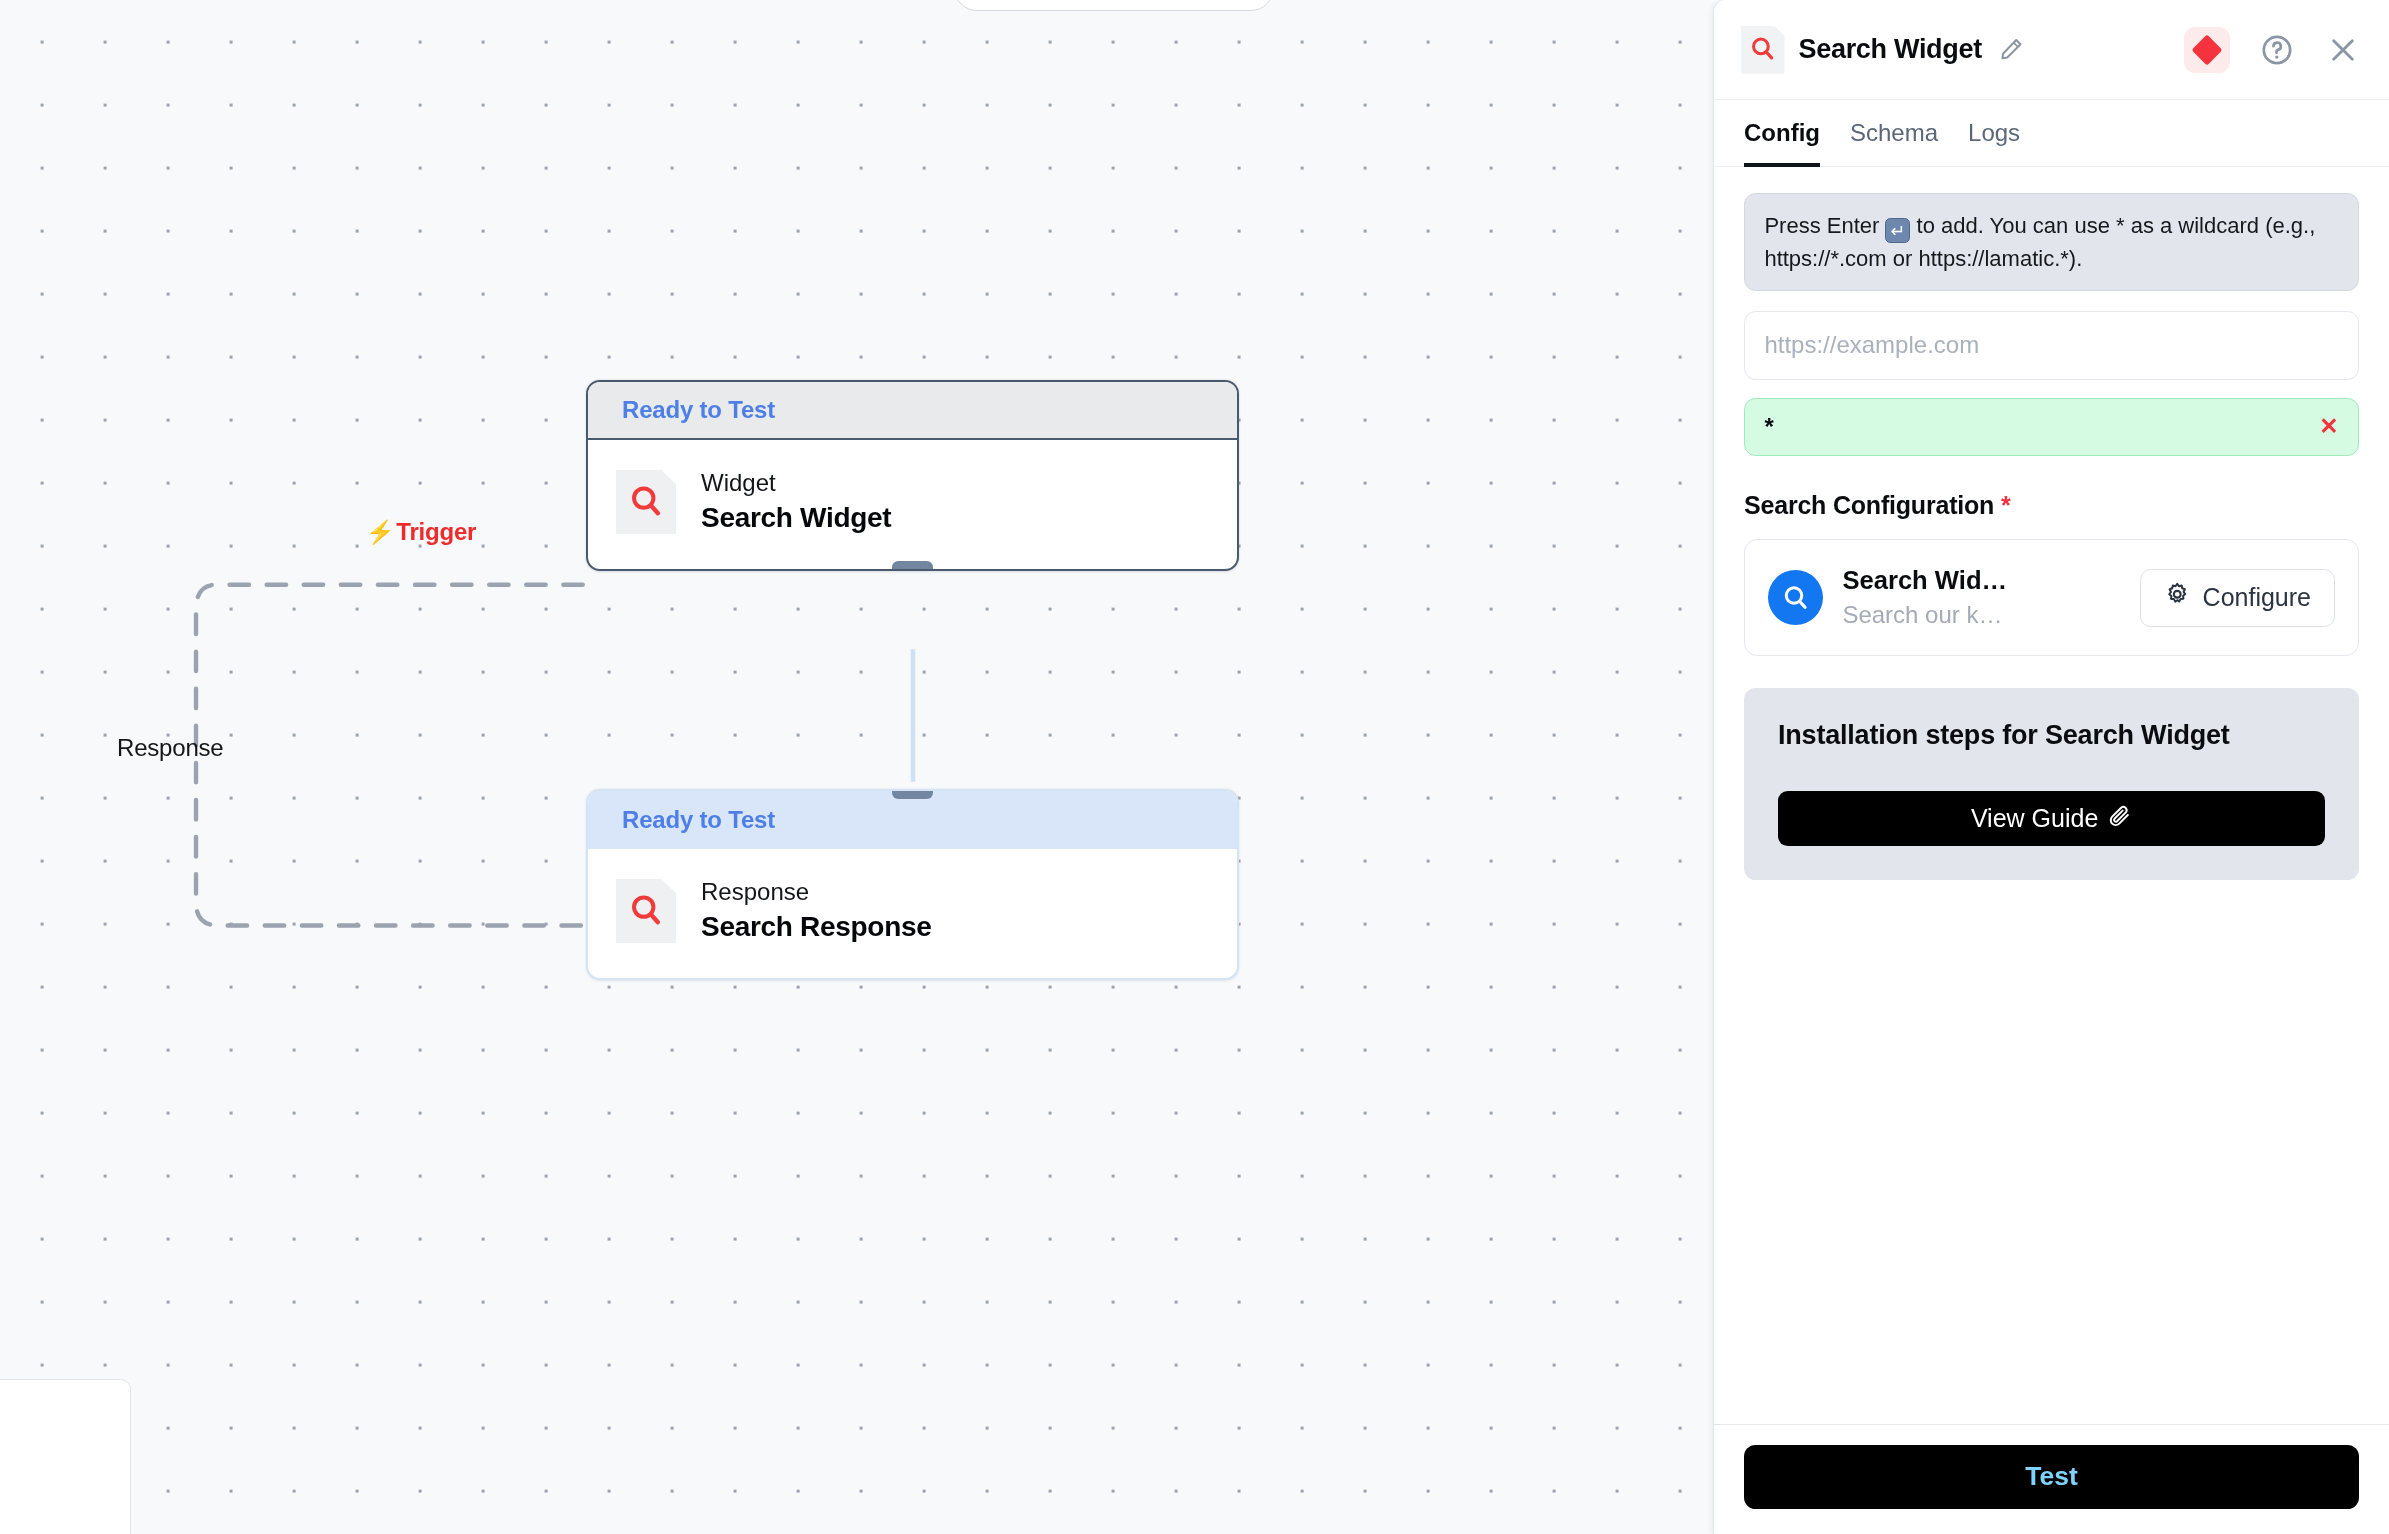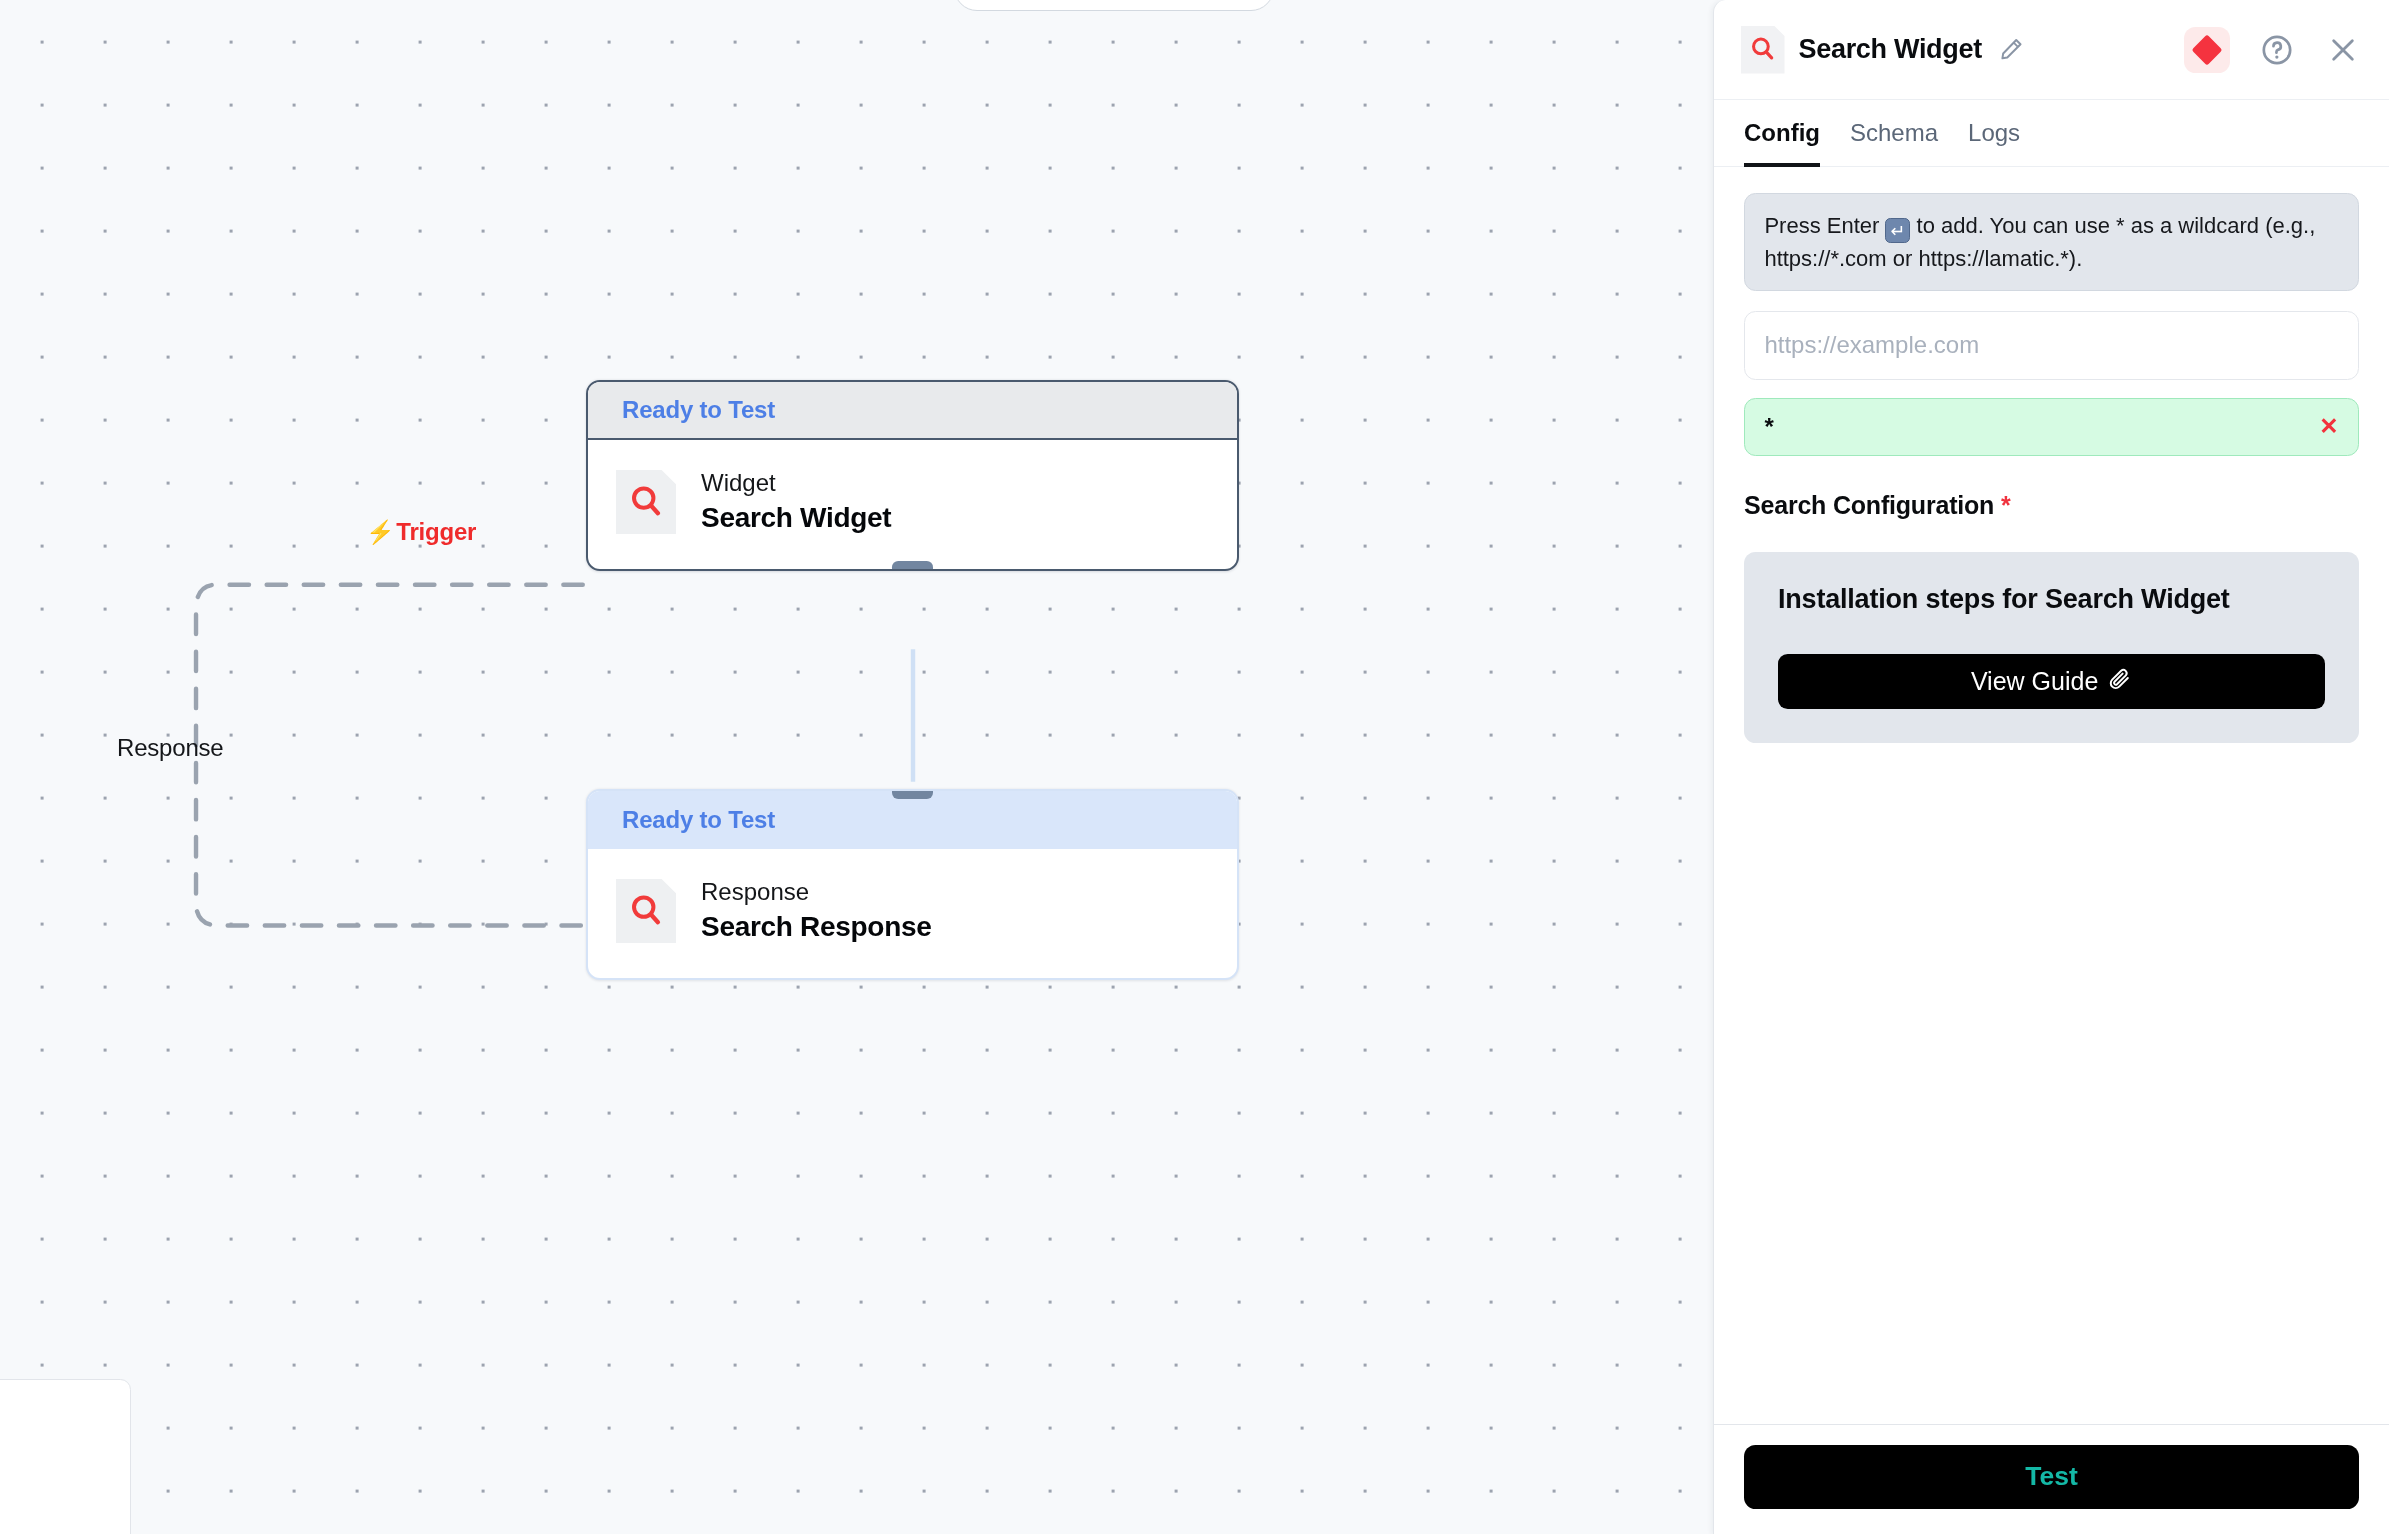--- a/index.html
+++ b/index.html
@@ -232,21 +232,21 @@
     display: flex; align-items: center; justify-content: center; gap: 8.8px;
   }
 
   .panel-footer {
     flex: 0 0 auto;
     border-top: 1.8px solid #e3e6eb;
     padding: 19.4px 30px 26.5px 30px;
   }
   .test-btn {
     width: 100%; height: 64px;
-    background: #000000; color: #14b8a6;
+    background: #000000; color: #7dd3fc;
     border: none; border-radius: 11.5px; cursor: pointer;
     font-size: 26.5px; font-weight: 700;
     font-family: "Liberation Sans", sans-serif;
   }
 </style>
 </head>
 <body>
 
 <div id="app">
 
@@ -362,20 +362,41 @@
       <div class="chip">
         <span class="chip-text">*</span>
         <span class="chip-x">✕</span>
       </div>
 
       <div class="field-label section-gap">
         <span>Search Configuration</span>
         <span class="req">*</span>
       </div>
 
+      <div class="config-card">
+        <div class="cc-avatar">
+          <svg width="30" height="30" viewBox="0 0 24 24" fill="none">
+            <circle cx="10.4" cy="10" r="6.2" stroke="#ffffff" stroke-width="2.4"></circle>
+            <line x1="15" y1="14.8" x2="19.2" y2="19.4" stroke="#ffffff" stroke-width="2.6" stroke-linecap="round"></line>
+          </svg>
+        </div>
+        <div class="cc-texts">
+          <div class="cc-title">Search Wid…</div>
+          <div class="cc-sub">Search our kn…</div>
+        </div>
+        <button class="cc-btn">
+          <span>
+            <svg width="26.5" height="26.5" viewBox="0 0 24 24" fill="none">
+              <circle cx="12" cy="12" r="3.1" stroke="#2b3442" stroke-width="1.9"></circle>
+              <path d="M12 2.6l1.5 2.1 2.5-.6.5 2.5 2.4.9-1.2 2.3 1.6 2-2 1.6.3 2.6-2.6.2-1.2 2.3L12 17.4l-1.8 1.3-1.2-2.3-2.6-.2.3-2.6-2-1.6 1.6-2L5.1 7.5l2.4-.9.5-2.5 2.5.6z" stroke="#2b3442" stroke-width="1.8" stroke-linejoin="round"></path>
+            </svg>
+          </span>
+          <span>Configure</span>
+        </button>
+      </div>
 
       <div class="install-box">
         <div class="install-title">Installation steps for Search Widget</div>
         <button class="install-btn">
           <span>View Guide</span>
           <span>
             <svg width="25" height="25" viewBox="0 0 24 24" fill="none">
               <path d="M20 11.5l-8.3 8.3a4.7 4.7 0 0 1-6.7-6.7l8.6-8.6a3.2 3.2 0 0 1 4.5 4.5l-8.5 8.5a1.7 1.7 0 0 1-2.4-2.4l7.8-7.8" stroke="#ffffff" stroke-width="1.9" stroke-linecap="round" stroke-linejoin="round"></path>
             </svg>
           </span>

